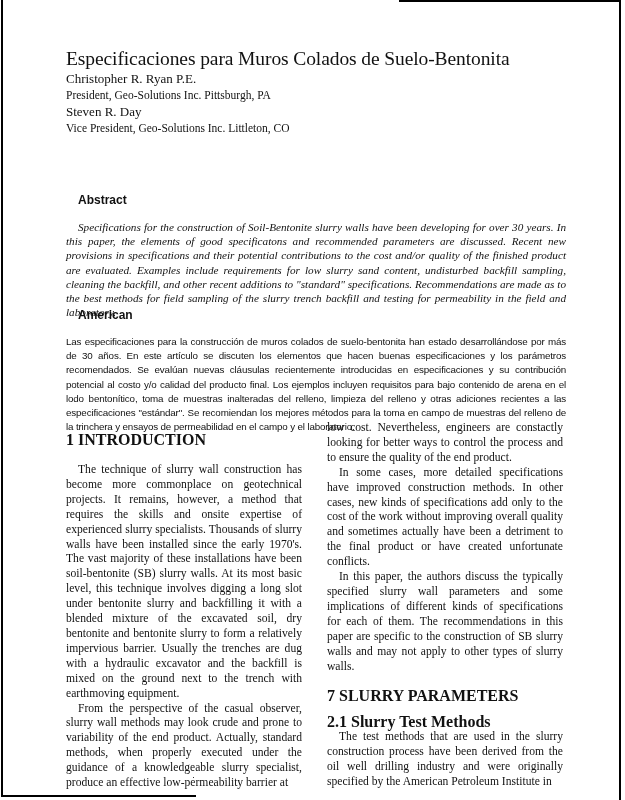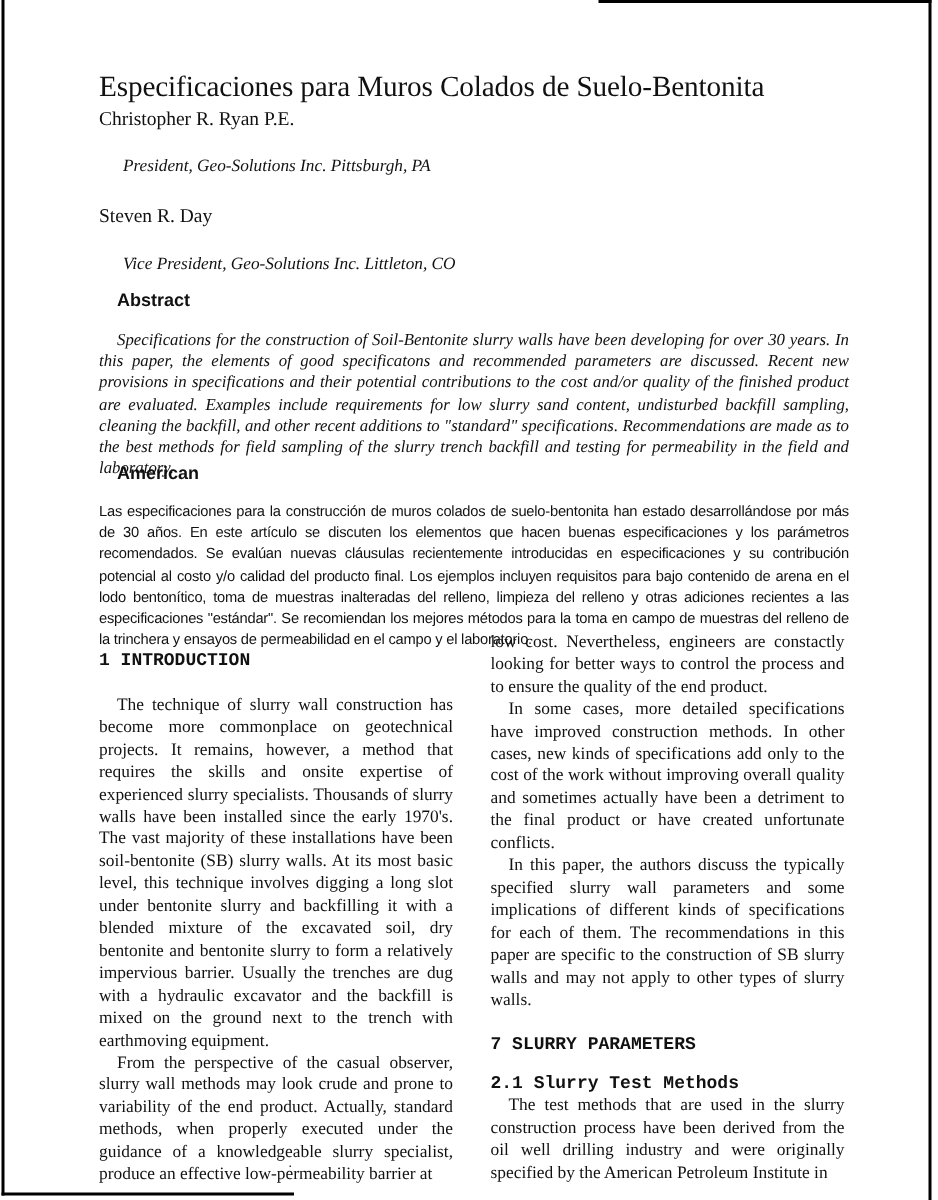--- a/index.html
+++ b/index.html
@@ -9,38 +9,38 @@
     }
     .border-left { position: absolute; left: 1px; top: 0; width: 2px; height: 797px; background: #000; }
     .border-top-right { position: absolute; left: 399px; top: 0; width: 222px; height: 2px; background: #000; }
     .border-right { position: absolute; left: 619px; top: 0; width: 2px; height: 800px; background: #000; }
     .border-bottom-left { position: absolute; left: 1px; top: 795px; width: 195px; height: 2px; background: #000; }
     .speck { position: absolute; left: 193px; top: 777px; width: 1px; height: 1px; background: #333; }
 
     .header { position: absolute; left: 66px; top: 48px; width: 500px; }
     .title { font-size: 19.5px; line-height: 22px; margin: 0; font-weight: normal; letter-spacing: -0.1px; }
     .author { font-size: 13px; line-height: 17px; margin: 0; }
-    .affil { font-size: 11.5px; line-height: 16px; font-style: italic; margin: 16px; }
+    .affil { font-size: 11.5px; line-height: 16px; margin: 0; }
 
     .abs-block { position: absolute; left: 66px; width: 500px; }
     .abs-heading { font-family: "Liberation Sans", sans-serif; font-size: 12px; line-height: 16px; margin: 12px; }
     .abs-text {
       font-size: 11.2px; line-height: 14.2px; font-style: italic; text-align: justify; margin: 0;
       text-indent: 12px;
     }
     .res-text {
       font-family: "Liberation Sans", sans-serif;
       font-size: 9.8px; line-height: 14.2px; text-align: justify; margin: 0; letter-spacing: -0.15px;
     }
 
     .col { position: absolute; top: 421px; width: 236px; }
     .col-left { left: 66px; }
     .col-right { left: 327px; }
     .sec-heading {
-      font-family: Liberation Mono, monospace; font-size: 12px; line-height: 16px; margin: 0;
+      font-family: Liberation Serif, serif; font-size: 16px; line-height: 16px; margin: 0;
     }
     .para {
       font-size: 11.6px; line-height: 14.9px; text-align: justify; margin: 0; text-indent: 12px;
     }
     .para.noindent { text-indent: 0; }
   </style>
 </head>
 <body>
 
 <div class="border-left"></div>

